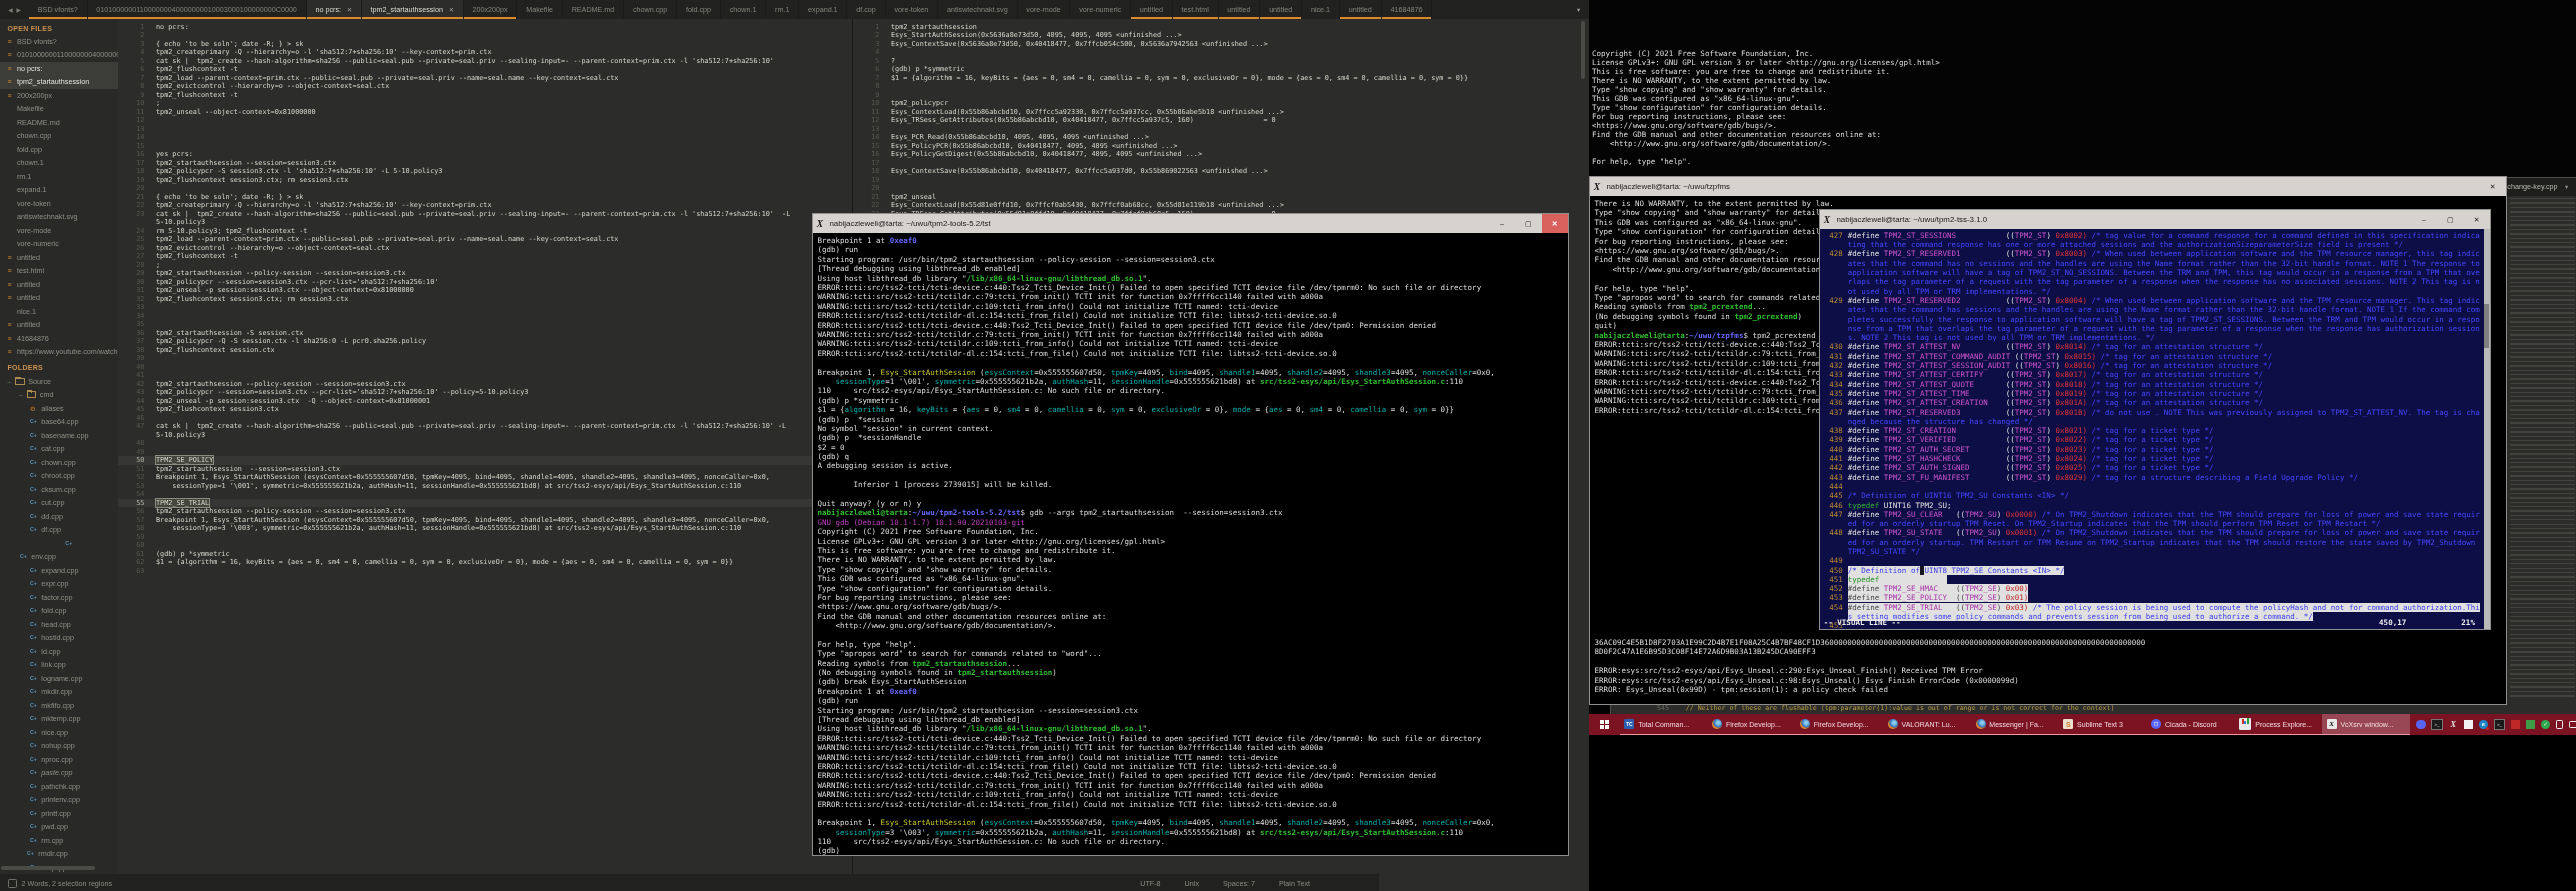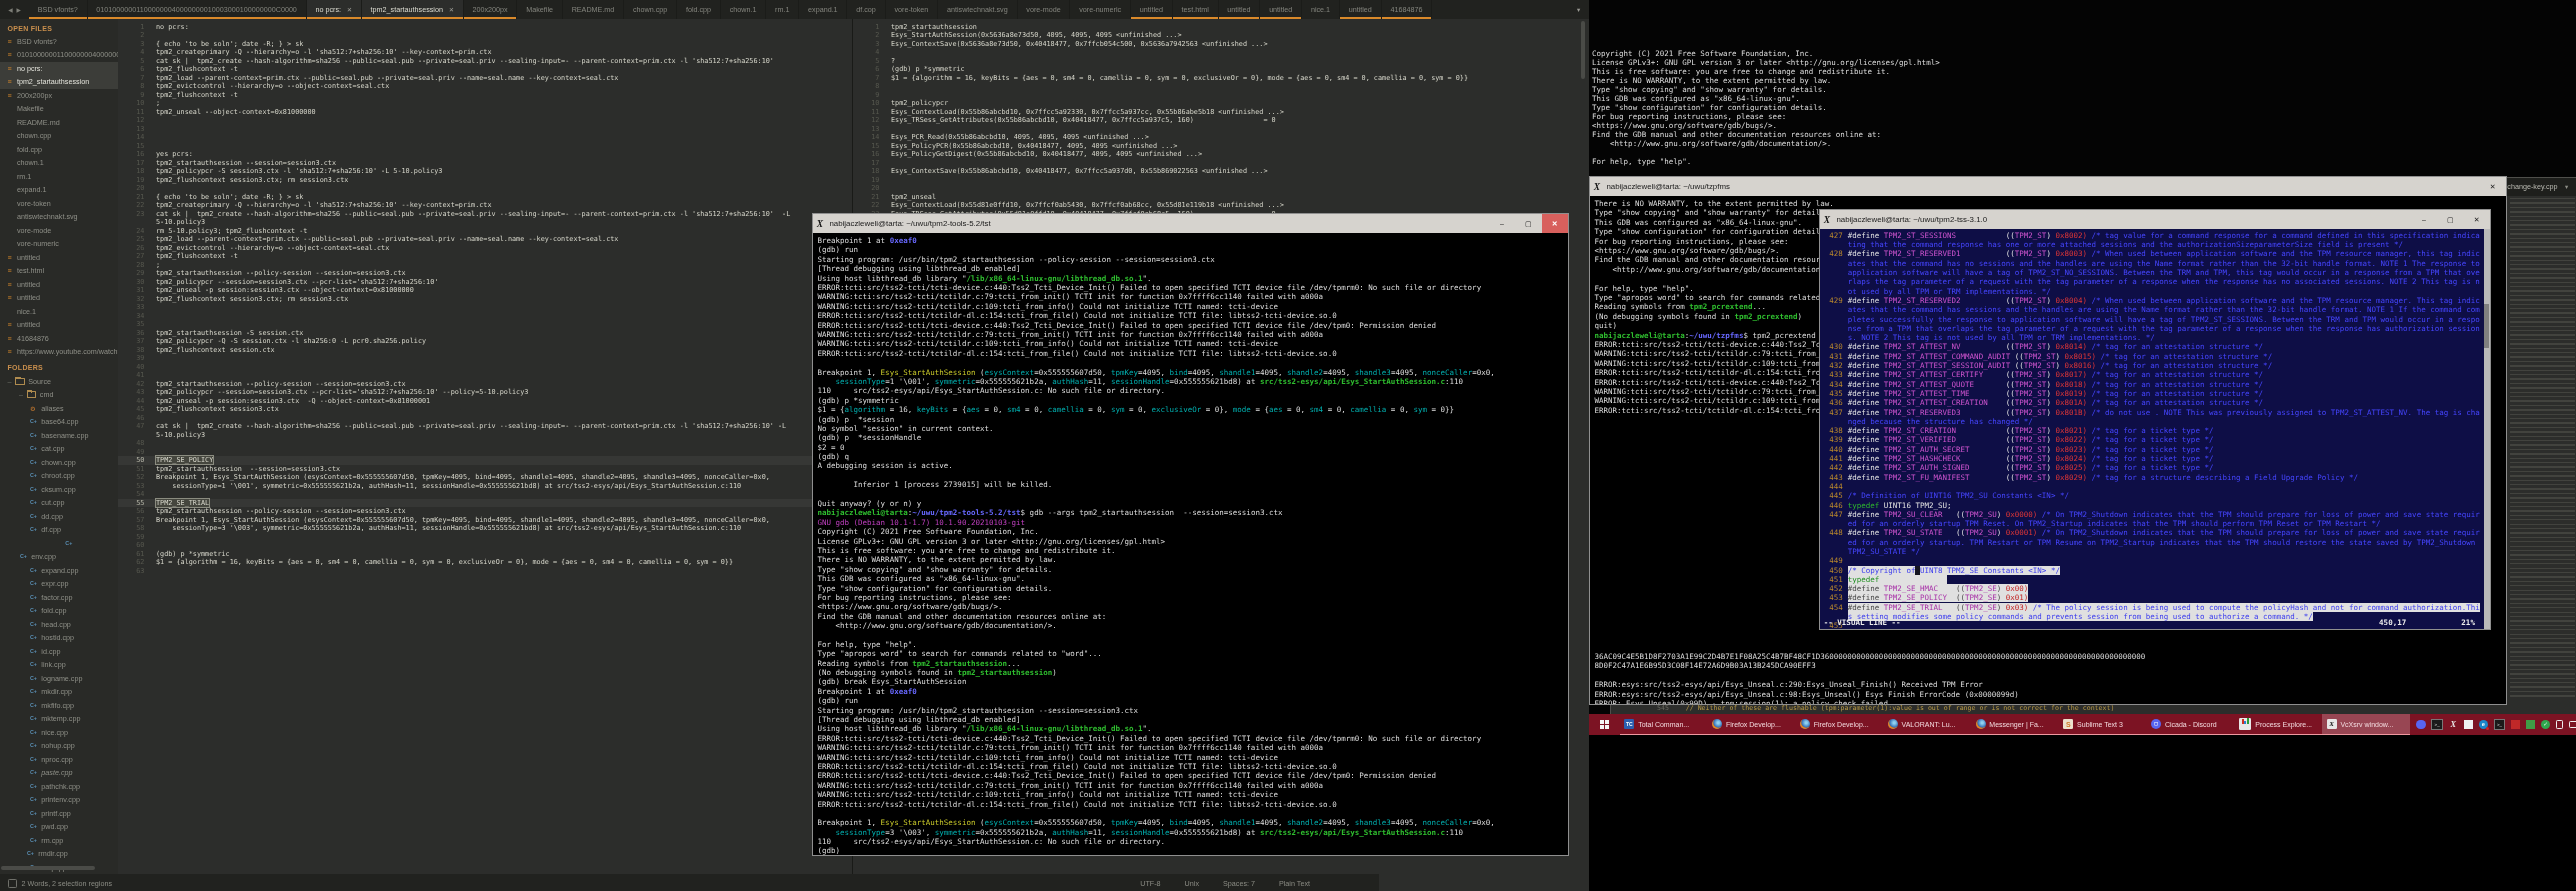--- a/index.html
+++ b/index.html
@@ -58,21 +58,21 @@
   .tbtns{position:absolute;right:0;top:0;height:19px;display:flex;}
   .tbtn{width:26.4px;height:19px;display:flex;align-items:center;justify-content:center;font-size:7px;color:#222;}
   .tbtn.close-red{background:#d8605d;color:#fff;font-weight:bold;}
   .term-body{position:absolute;left:0;right:0;top:19px;bottom:0;background:#000;padding:3.1px 4.4px;overflow:hidden;}
   .t-line{height:9.4px;line-height:9.4px;white-space:pre;font-family:"DejaVu Sans Mono",monospace;font-size:7.5px;}
   .c-d{color:#dfdfdf;} .c-grn{color:#2fbf2f;font-weight:bold;} .c-blu{color:#6868ff;font-weight:bold;}
   .c-cyn{color:#00b0b0;} .c-yel{color:#c9c92a;} .c-mag{color:#c03fc0;}
 
   #gdb-term{left:812px;top:213px;width:755px;height:641px;z-index:50;}
   #tz-term{left:1589px;top:176px;width:916px;height:527px;z-index:20;}
-  #tz-bottom{position:absolute;left:4.4px;top:456px;}
+  #tz-bottom{position:absolute;left:4.4px;top:442px;}
 
   
   #vim-win{left:1819px;top:209px;width:670px;height:419px;z-index:30;}
   #vim-body{position:absolute;left:0;right:0;top:19px;bottom:0;background:#0e0e46;overflow:hidden;padding:1.9px 7.5px 0 1.3px;}
   .v-line{position:relative;padding-left:26.4px;line-height:9.3px;font-size:7.5px;white-space:pre-wrap;word-break:break-all;font-family:"DejaVu Sans Mono",monospace;min-height:9.3px;}
   .v-num{position:absolute;left:0;top:0;width:21.4px;text-align:right;color:#b8872c;}
   .vd{color:#e2e2e2;} .vm{color:#cf54cf;} .vh{color:#e03636;} .vc{color:#4545ff;} .vk{color:#2eb82e;}
   .svd{color:#474747;background:#e0e0e0;} .svm{color:#a832a8;background:#e0e0e0;}
   .svh{color:#c22222;background:#e0e0e0;} .svc{color:#3a3aee;background:#e0e0e0;}
   .svk{color:#1f8f1f;background:#e0e0e0;} .sinv{color:#e0e0e0;background:#e0e0e0;}
@@ -675,21 +675,21 @@
         <div class="v-line"><span class="v-num">440</span><span class="vd">#define </span><span class="vm">TPM2_ST_AUTH_SECRET</span><span class="vd">        ((</span><span class="vm">TPM2_ST</span><span class="vd">) </span><span class="vh">0x8023)</span><span class="vd"> </span><span class="vc">/* tag for a ticket type */</span></div>
         <div class="v-line"><span class="v-num">441</span><span class="vd">#define </span><span class="vm">TPM2_ST_HASHCHECK</span><span class="vd">          ((</span><span class="vm">TPM2_ST</span><span class="vd">) </span><span class="vh">0x8024)</span><span class="vd"> </span><span class="vc">/* tag for a ticket type */</span></div>
         <div class="v-line"><span class="v-num">442</span><span class="vd">#define </span><span class="vm">TPM2_ST_AUTH_SIGNED</span><span class="vd">        ((</span><span class="vm">TPM2_ST</span><span class="vd">) </span><span class="vh">0x8025)</span><span class="vd"> </span><span class="vc">/* tag for a ticket type */</span></div>
         <div class="v-line"><span class="v-num">443</span><span class="vd">#define </span><span class="vm">TPM2_ST_FU_MANIFEST</span><span class="vd">        ((</span><span class="vm">TPM2_ST</span><span class="vd">) </span><span class="vh">0x8029)</span><span class="vd"> </span><span class="vc">/* tag for a structure describing a Field Upgrade Policy */</span></div>
         <div class="v-line"><span class="v-num">444</span></div>
         <div class="v-line"><span class="v-num">445</span><span class="vc">/* Definition of UINT16 TPM2_SU Constants &lt;IN&gt; */</span></div>
         <div class="v-line"><span class="v-num">446</span><span class="vk">typedef</span><span class="vd"> UINT16 TPM2_SU;</span></div>
         <div class="v-line"><span class="v-num">447</span><span class="vd">#define </span><span class="vm">TPM2_SU_CLEAR</span><span class="vd">   ((</span><span class="vm">TPM2_SU</span><span class="vd">) </span><span class="vh">0x0000)</span><span class="vd"> </span><span class="vc">/* On TPM2_Shutdown indicates that the TPM should prepare for loss of power and save state required for an orderly startup TPM Reset. On TPM2_Startup indicates that the TPM should perform TPM Reset or TPM Restart */</span></div>
         <div class="v-line"><span class="v-num">448</span><span class="vd">#define </span><span class="vm">TPM2_SU_STATE</span><span class="vd">   ((</span><span class="vm">TPM2_SU</span><span class="vd">) </span><span class="vh">0x0001)</span><span class="vd"> </span><span class="vc">/* On TPM2_Shutdown indicates that the TPM should prepare for loss of power and save state required for an orderly startup. TPM Restart or TPM Resume on TPM2_Startup indicates that the TPM should restore the state saved by TPM2_Shutdown TPM2_SU_STATE */</span></div>
         <div class="v-line"><span class="v-num">449</span></div>
-        <div class="v-line"><span class="v-num">450</span><span class="svc">/* Copyright of</span><span class="vcur"> </span><span class="svc">UINT8 TPM2_SE Constants &lt;IN&gt; */</span></div>
+        <div class="v-line"><span class="v-num">450</span><span class="svc">/* Definition of</span><span class="vcur"> </span><span class="svc">UINT8 TPM2_SE Constants &lt;IN&gt; */</span></div>
         <div class="v-line"><span class="v-num">451</span><span class="svk">typedef</span><span class="sinv"> UINT8 TPM2_SE;</span></div>
         <div class="v-line"><span class="v-num">452</span><span class="svd">#define </span><span class="svm">TPM2_SE_HMAC</span><span class="svd">    ((</span><span class="svm">TPM2_SE</span><span class="svd">) </span><span class="svh">0x00)</span></div>
         <div class="v-line"><span class="v-num">453</span><span class="svd">#define </span><span class="svm">TPM2_SE_POLICY</span><span class="svd">  ((</span><span class="svm">TPM2_SE</span><span class="svd">) </span><span class="svh">0x01)</span></div>
         <div class="v-line"><span class="v-num">454</span><span class="svd">#define </span><span class="svm">TPM2_SE_TRIAL</span><span class="svd">   ((</span><span class="svm">TPM2_SE</span><span class="svd">) </span><span class="svh">0x03)</span><span class="svd"> </span><span class="svc">/* The policy session is being used to compute the policyHash and not for command authorization.This setting modifies some policy commands and prevents session from being used to authorize a command. */</span></div>
         <div class="v-line"><span class="v-num">455</span></div>
       </div>
     <div id="vim-status">
       <span>-- VISUAL LINE --</span>
       <span id="vim-pos">450,17</span>
       <span id="vim-pct">21%</span>

